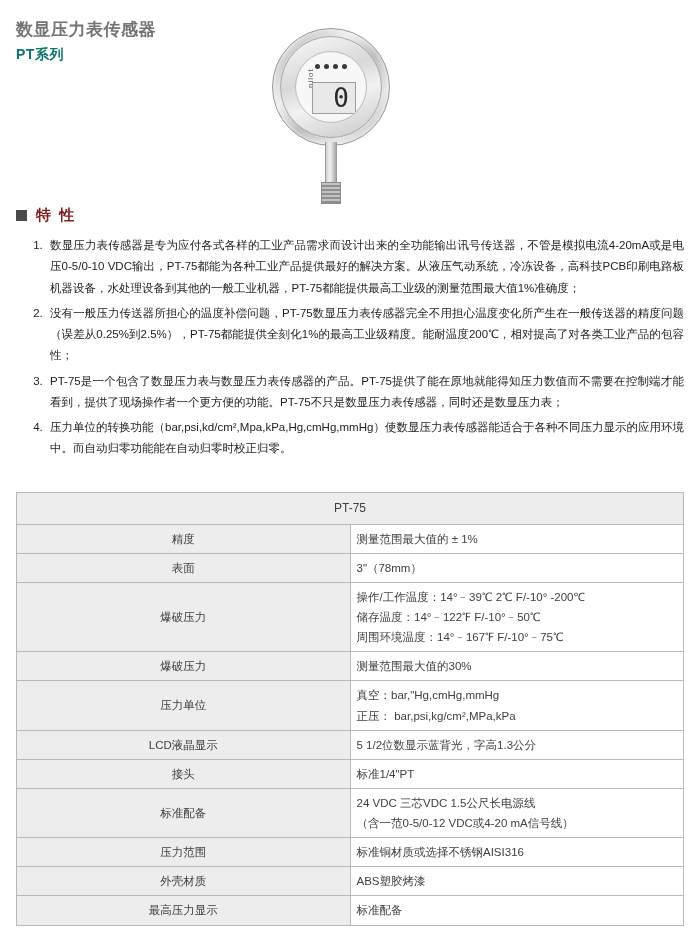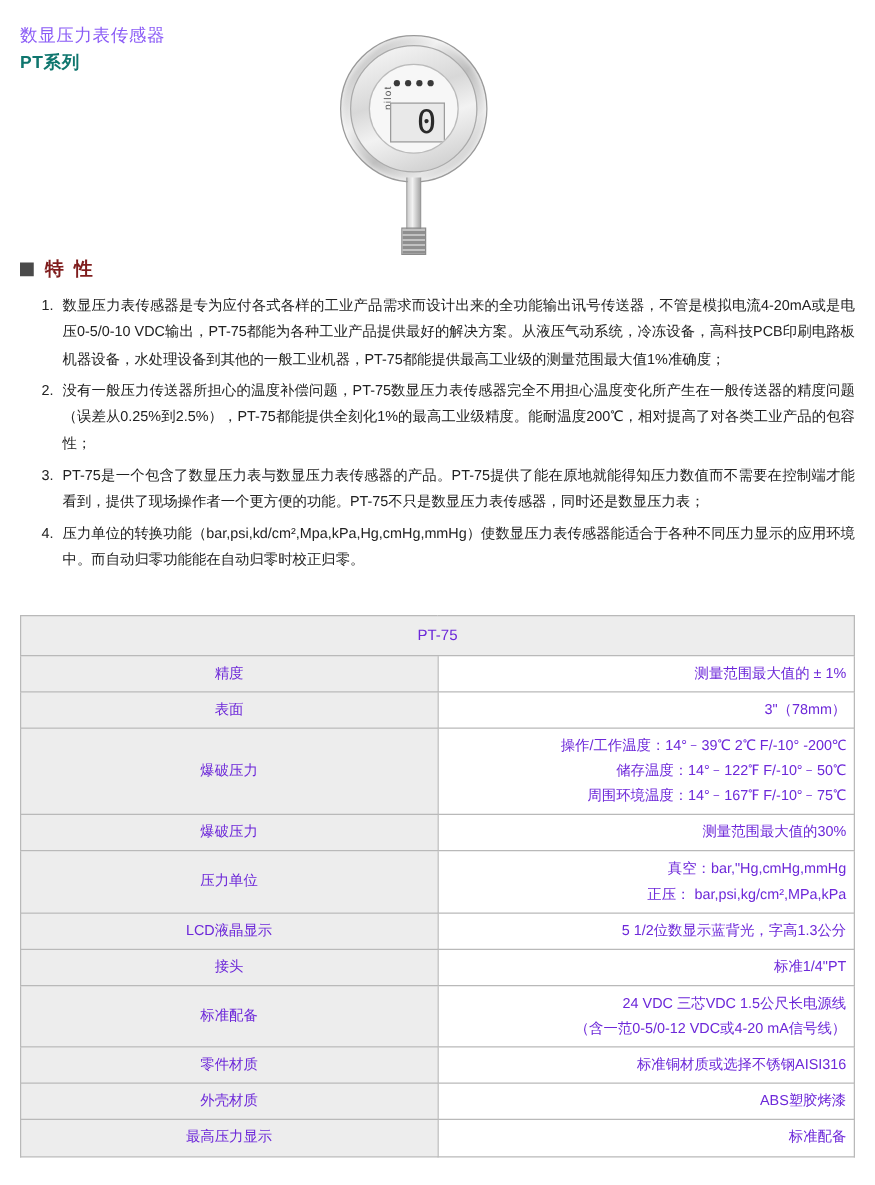--- a/index.html
+++ b/index.html
@@ -20,25 +20,25 @@
   
   .header {
     position: relative;
     height: 190px;
   }
   .title-block {
     position: absolute;
     left: 0; top: 4px;
   }
   .title-main {
-    font-size: 14px;
-    font-weight: normal;
+    font-size: 17px;
+    font-weight: bold;
     letter-spacing: 0.5px;
     line-height: 1.45;
-    color: #8b5cf6;
+    color: #737373;
   }
   .title-sub {
     font-size: 14px;
     font-weight: bold;
     letter-spacing: 0.5px;
     line-height: 1.6;
     color: #0f766e;
   }
 
   
@@ -170,35 +170,35 @@
     border-collapse: collapse;
     font-size: 11.5px;
     table-layout: fixed;
   }
   table.spec td {
     border: 1px solid #b9b9b9;
     padding: 4px 6px;
     text-align: center;
     vertical-align: middle;
     line-height: 1.75;
-    color: #6d28d9;
+    color: #404040;
   }
   table.spec tr.title-row td {
     background: #ededed;
     font-size: 12px;
     padding: 5px;
   }
   table.spec td.label {
     width: 150px;
     background: #ededed;
     font-weight: normal;
   }
   table.spec td.value {
     background: #ffffff;
-    text-align: right;
+    text-align: left;
   }
   .ml { display: block; }
 </style>
 </head>
 <body>
 
 <div class="page">
 
   <div class="header">
     <div class="title-block">
@@ -292,21 +292,21 @@
 
       <tr>
         <td class="label">标准配备</td>
         <td class="value">
           <span class="ml">24 VDC 三芯VDC 1.5公尺长电源线</span>
           <span class="ml">（含一范0-5/0-12 VDC或4-20 mA信号线）</span>
         </td>
       </tr>
 
       <tr>
-        <td class="label">零件材质</td>
+        <td class="label">压力范围</td>
         <td class="value">标准铜材质或选择不锈钢AISI316</td>
       </tr>
 
       <tr>
         <td class="label">外壳材质</td>
         <td class="value">ABS塑胶烤漆</td>
       </tr>
 
       <tr>
         <td class="label">最高压力显示</td>

